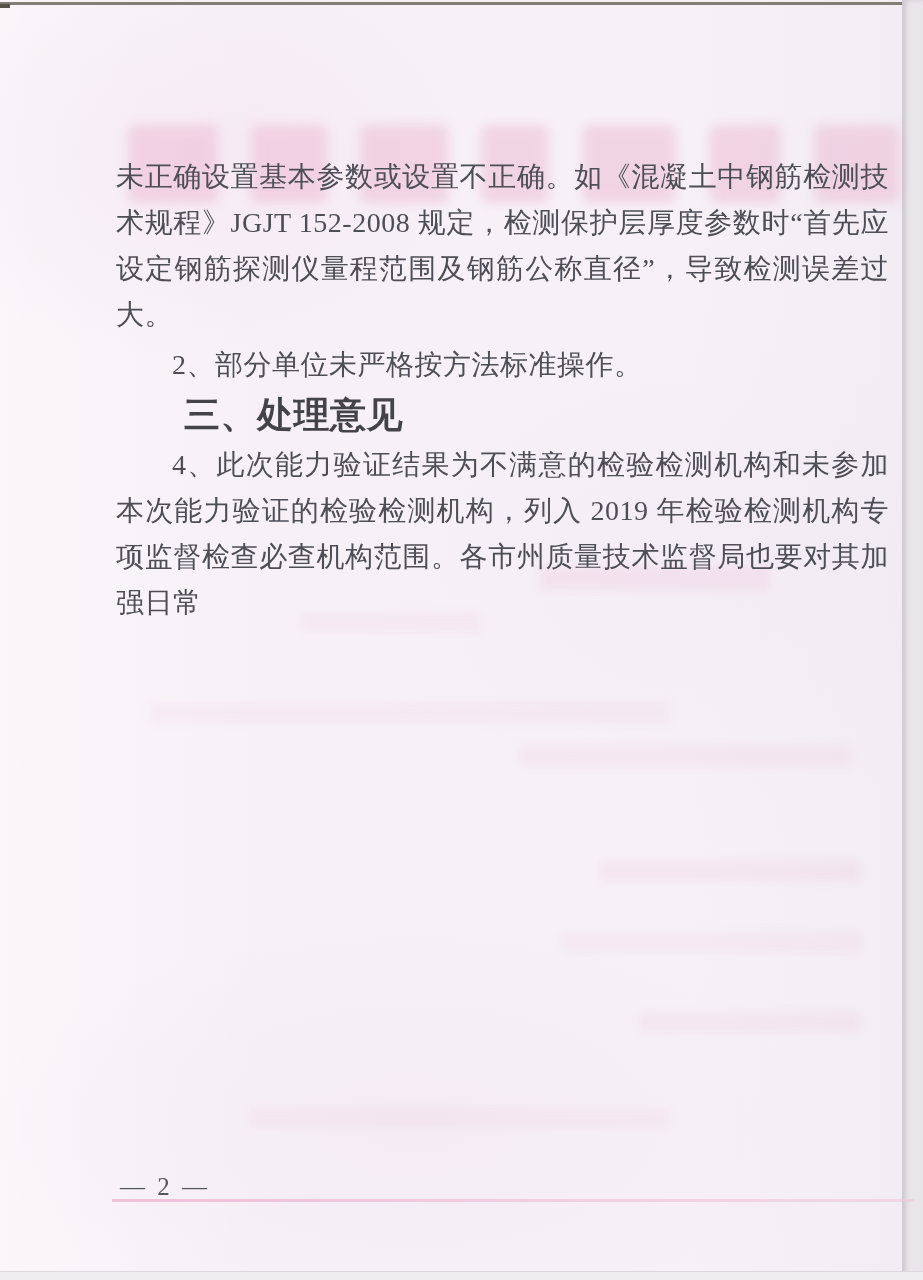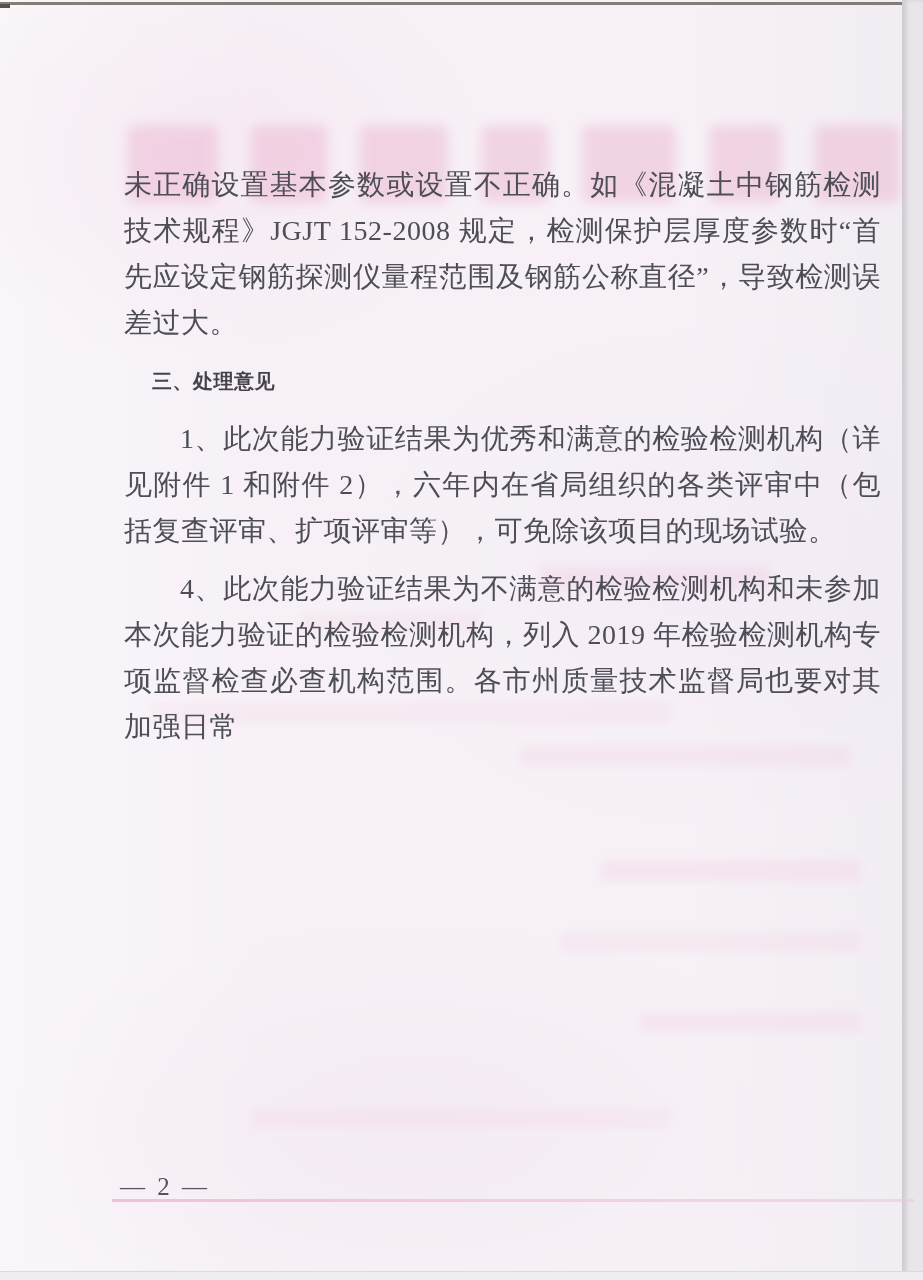--- a/index.html
+++ b/index.html
@@ -71,27 +71,27 @@
   }
 
   
   .doc-content {
     position: absolute; left: 112px; top: 150px; width: 781px;
     font-size: 28px; line-height: 46px;
     color: var(--ink, #4e4e57);
     letter-spacing: .5px;
     text-align: justify;
   }
-  .doc-content p { margin: 12px; }
+  .doc-content p { margin: 4px; }
   .doc-content p.indent { text-indent: 2em; }
   .section-heading {
     margin: 0;
     font-family: "Liberation Sans", "DejaVu Sans", sans-serif;
     font-weight: 700;
-    font-size: 20px; line-height: 46px;
+    font-size: 36px; line-height: 46px;
     color: #434349;
     text-indent: 2em;
     text-align: left;
   }
   .page-number {
     position: absolute; left: 120px; top: 1172px;
     font-size: 25px; line-height: 30px;
     letter-spacing: 3px;
     color: #55555e;
   }
@@ -121,18 +121,18 @@
 <div class="bleed-line" style="left:150px;top:702px;width:520px;height:22px;opacity:.09"></div>
 <div class="bleed-line" style="left:520px;top:746px;width:330px;height:20px;opacity:.13"></div>
 <div class="bleed-line" style="left:600px;top:860px;width:260px;height:22px;opacity:.14"></div>
 <div class="bleed-line" style="left:560px;top:932px;width:300px;height:20px;opacity:.11"></div>
 <div class="bleed-line" style="left:640px;top:1012px;width:220px;height:20px;opacity:.13"></div>
 <div class="bleed-line" style="left:250px;top:1108px;width:420px;height:20px;opacity:.09"></div>
 <div class="bleed-rule"></div>
 
 <div class="doc-content">
   <p>未正确设置基本参数或设置不正确。如《混凝土中钢筋检测技术规程》JGJT 152-2008 规定，检测保护层厚度参数时“首先应设定钢筋探测仪量程范围及钢筋公称直径”，导致检测误差过大。</p>
+  <p class="indent">2、部分单位未严格按方法标准操作。</p>
   <h2 class="section-heading">三、处理意见</h2>
-  <p class="indent">1、此次能力验证结果为优秀和满意的检验检测机构（详见附件 1 和附件 2），六年内在省局组织的各类评审中（包括复查评审、扩项评审等），可免除该项目的现场试验。</p>
   <p class="indent">4、此次能力验证结果为不满意的检验检测机构和未参加本次能力验证的检验检测机构，列入 2019 年检验检测机构专项监督检查必查机构范围。各市州质量技术监督局也要对其加强日常</p>
 </div>
 
 <div class="page-number">— 2 —</div>
 
 </body></html>

